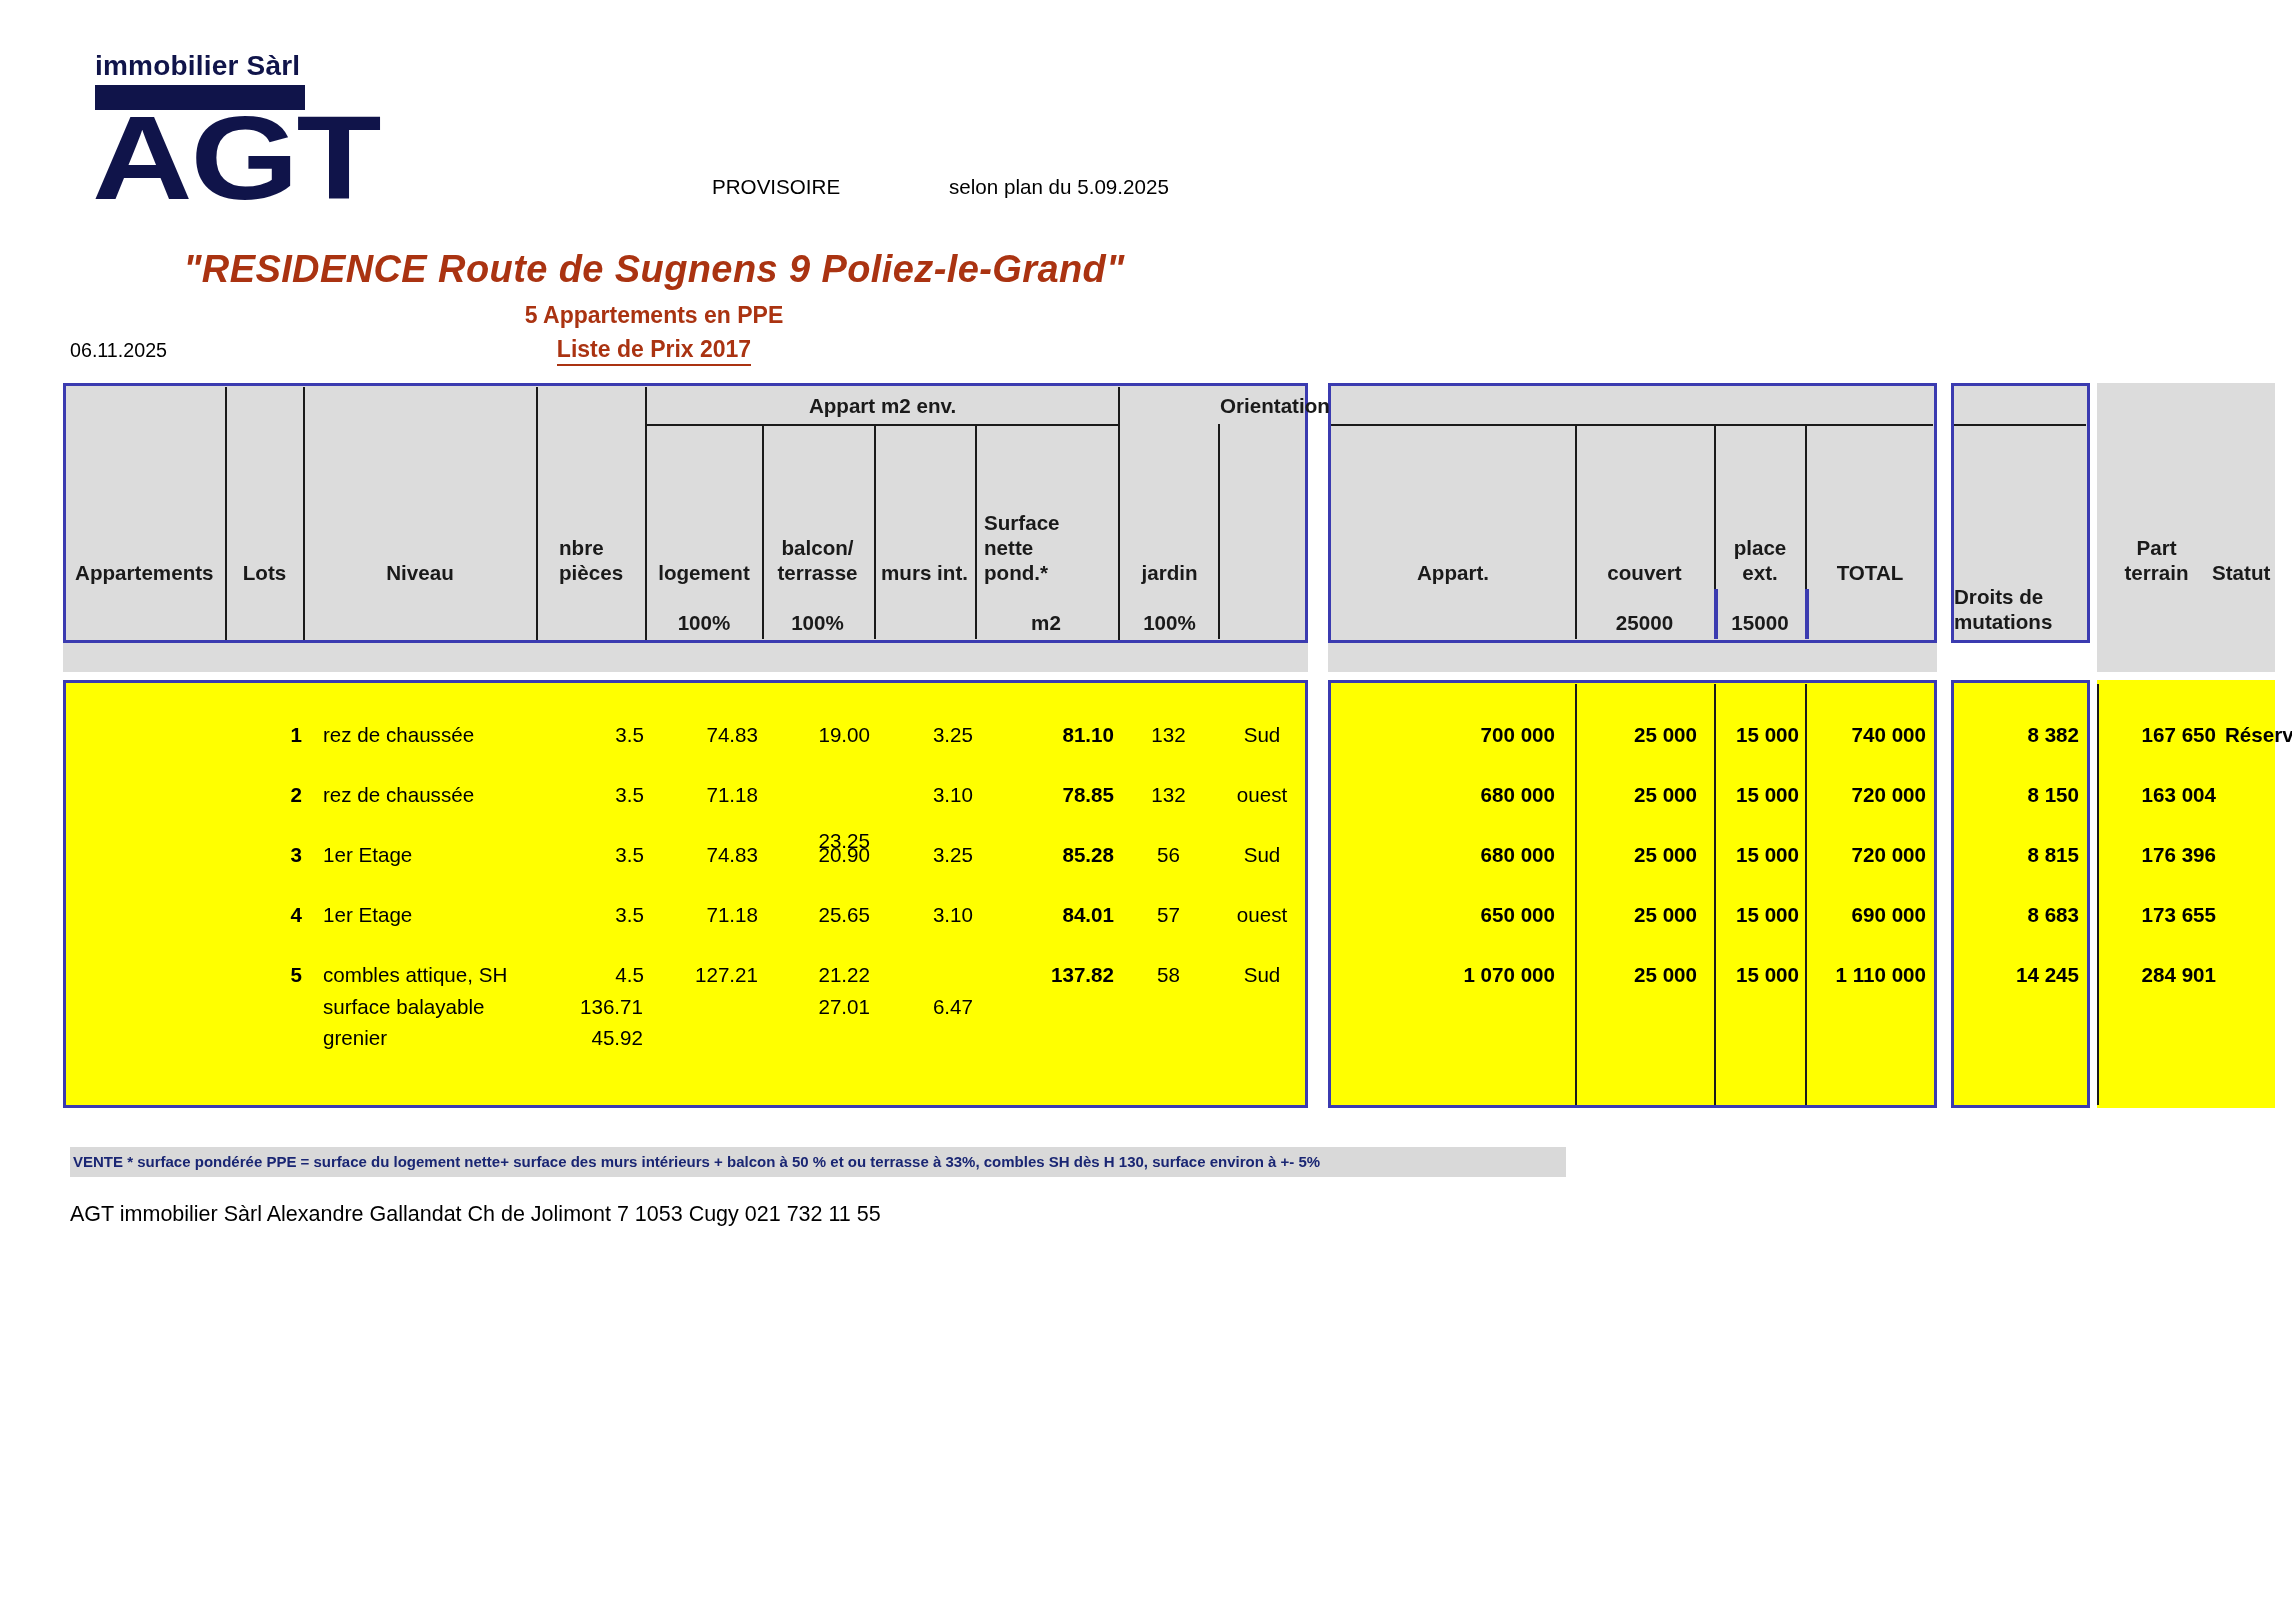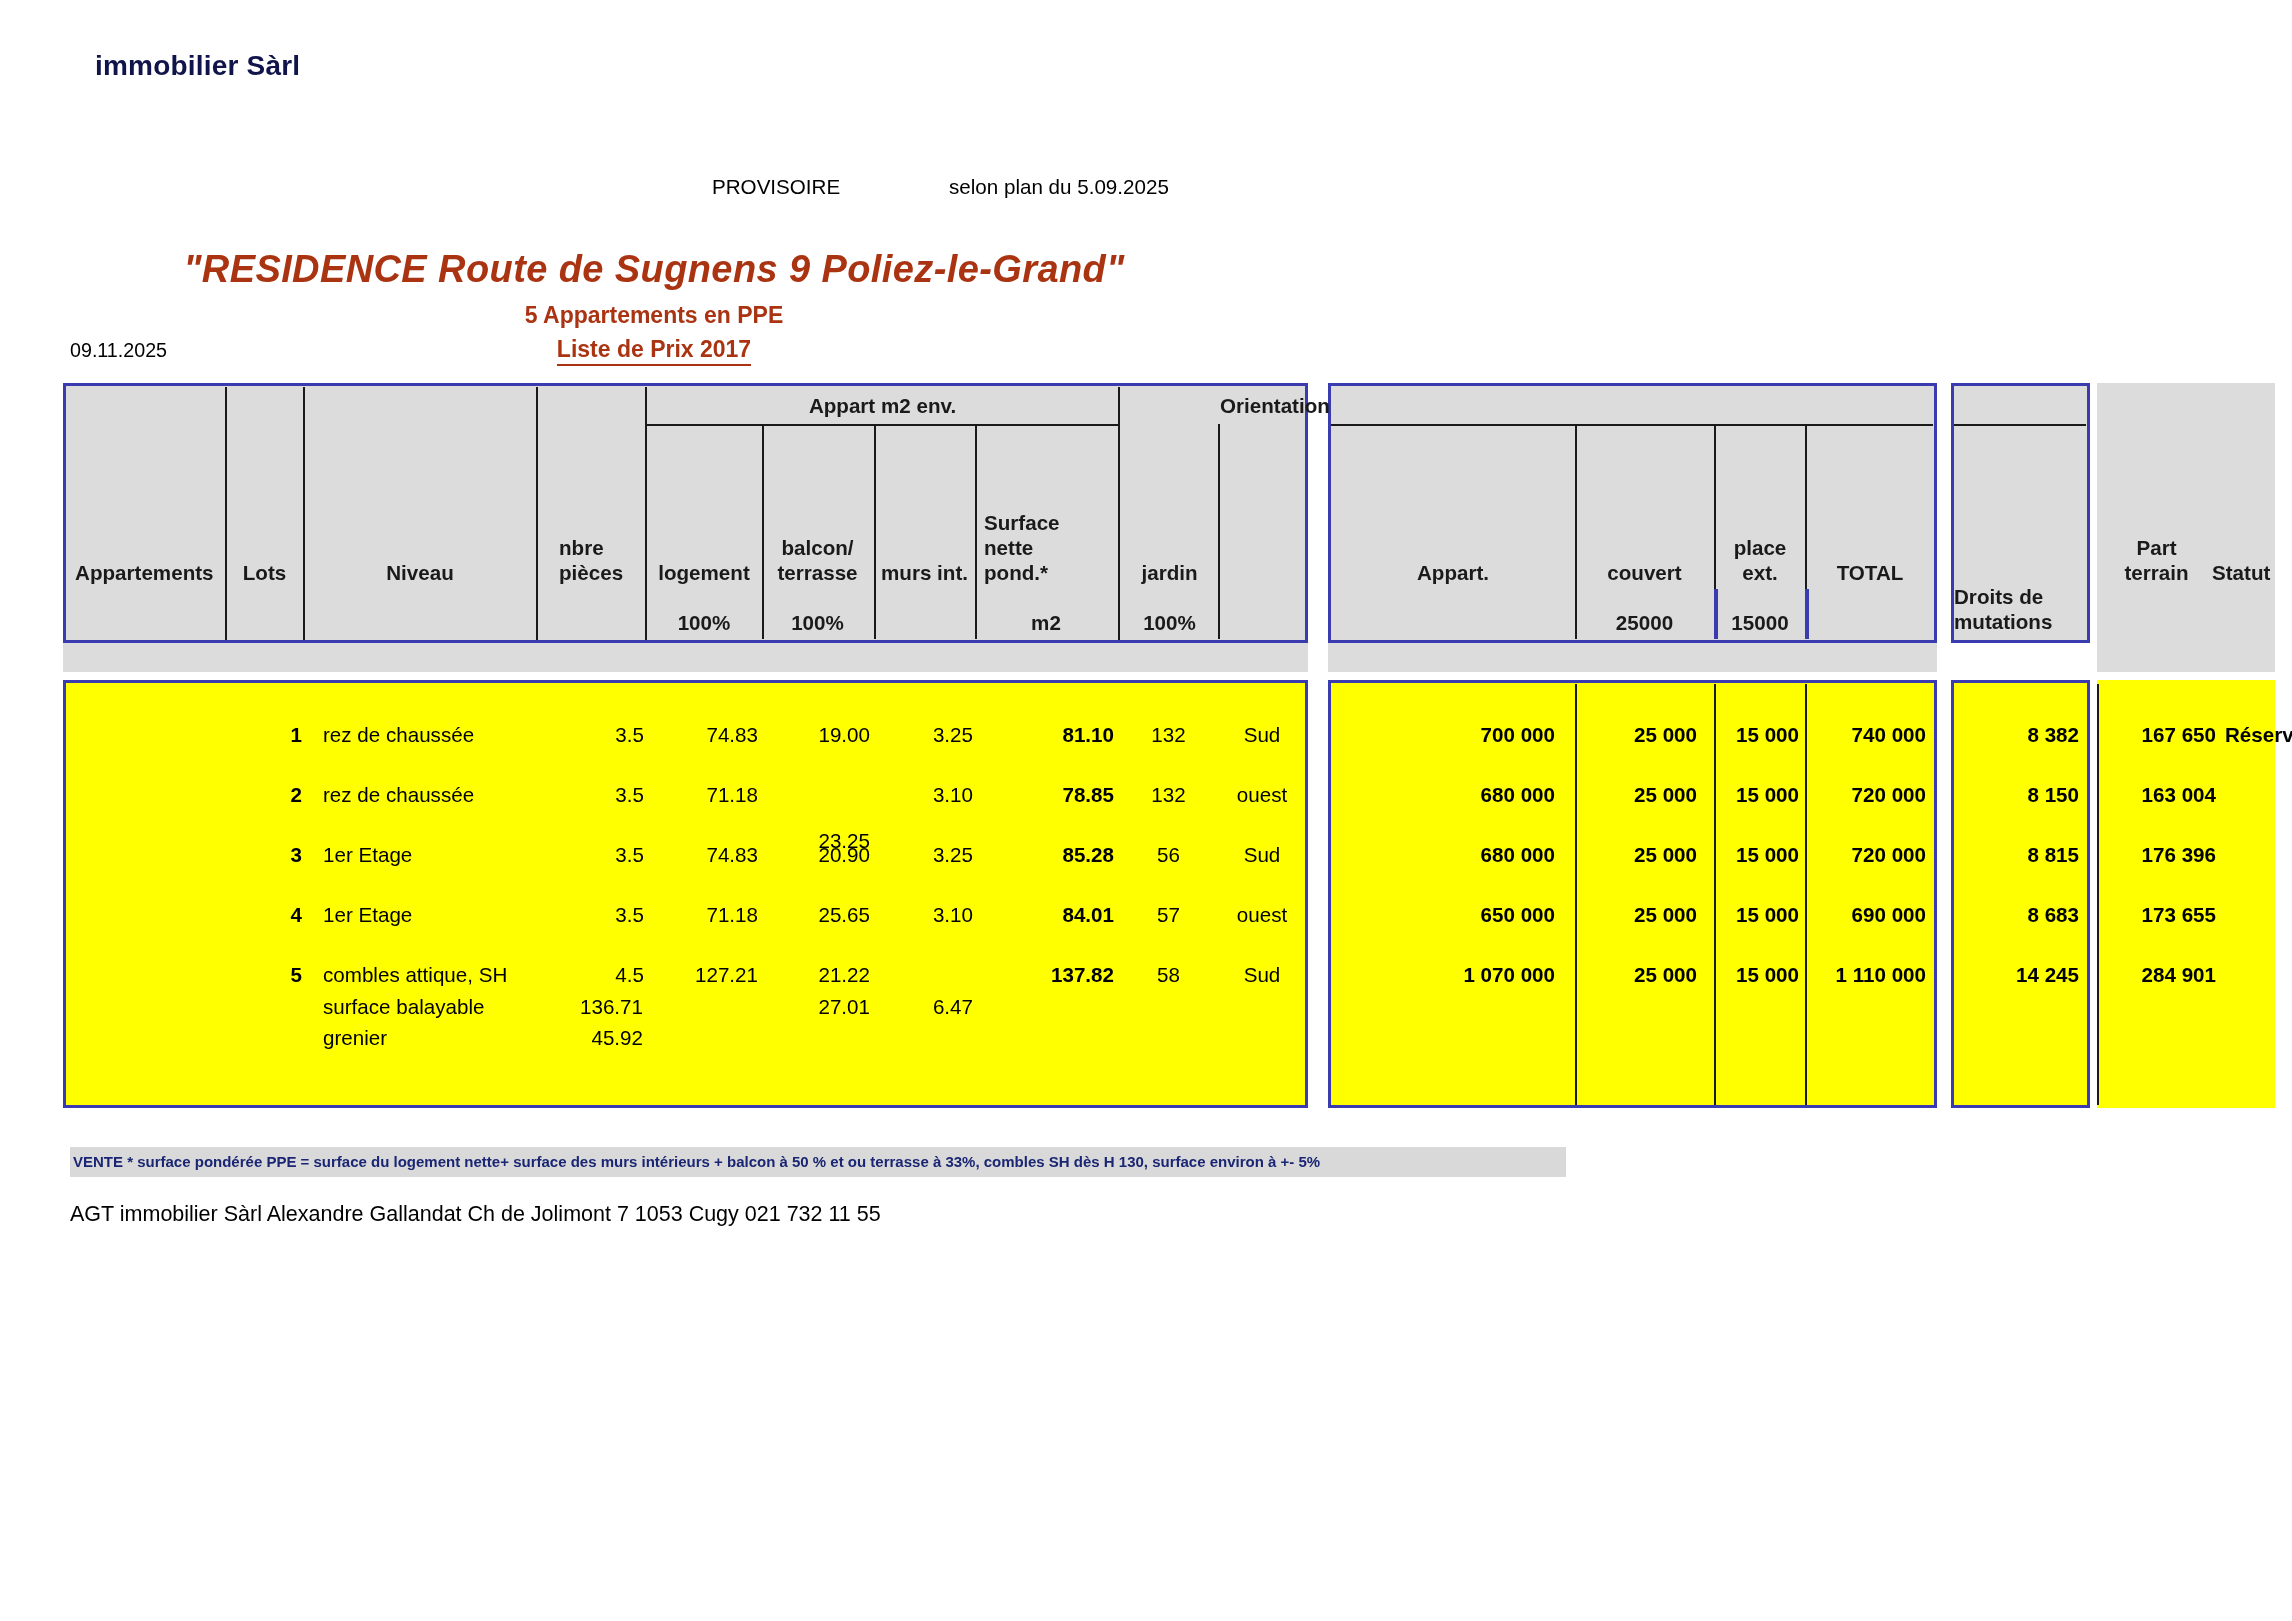--- a/index.html
+++ b/index.html
@@ -188,25 +188,29 @@
     font-size: 21.5px;
     color: #000;
     white-space: nowrap;
   }
 </style>
 </head>
 <body>
 
 <div id="logo-block">
   <div id="logo-tagline">immobilier Sàrl</div>
+  <div id="logo-mark">
+    <div id="logo-tbar"></div>
+    <div id="logo-agt-text">AGT</div>
+  </div>
 </div>
 
 <div class="abs" id="provisoire-label">PROVISOIRE</div>
 <div class="abs" id="plan-date">selon plan du 5.09.2025</div>
-<div class="abs" id="doc-date">09.11.2025</div>
+<div class="abs" id="doc-date">06.11.2025</div>
 
 <div class="abs" id="title-main">"RESIDENCE  Route de Sugnens 9 Poliez-le-Grand"</div>
 <div class="abs" id="title-sub">5 Appartements en PPE</div>
 <div class="abs" id="title-pricelist"><span>Liste de Prix 2017</span></div>
 
 <div id="table-area">
 
   <div class="hdr-bg" style="left:0px; top:0px; width:1245px; height:260px;"></div>
 
   <div class="hdr-bg" style="left:0px; top:260px; width:1245px; height:29px;"></div>

